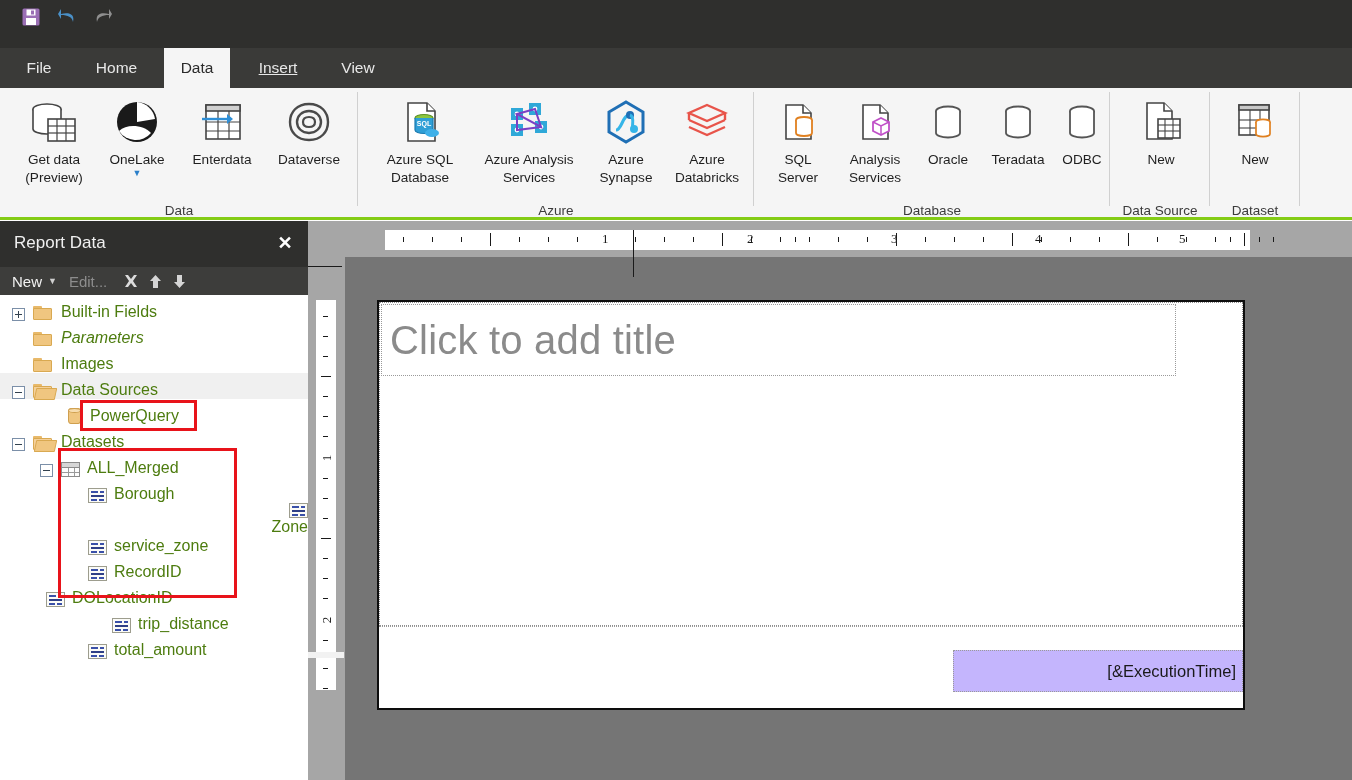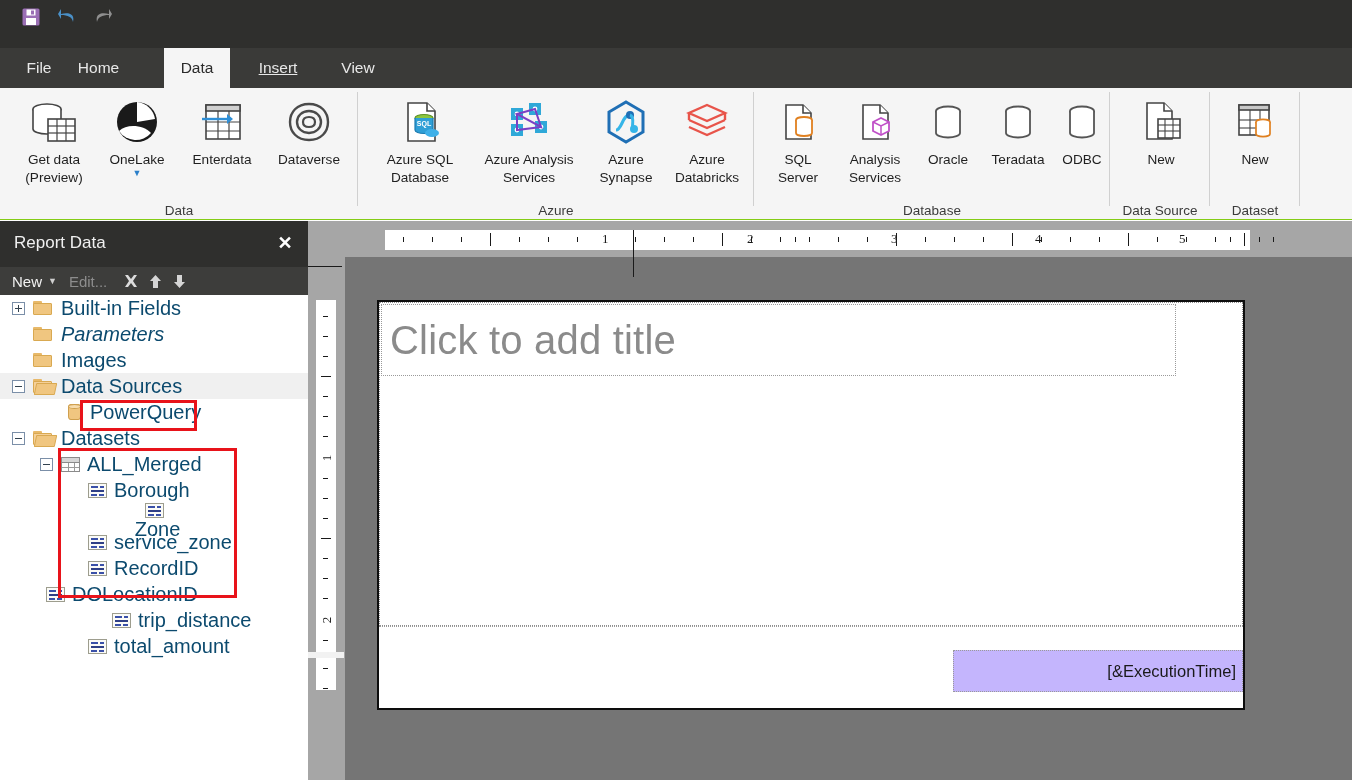--- a/index.html
+++ b/index.html
@@ -28,21 +28,21 @@
     position: absolute; top: 0; height: 40px;
     display: flex; align-items: center; justify-content: center;
     color: #e8e8e8; font-size: 15.5px; padding: 0 18px;
     white-space: nowrap;
   }
   .tab.active { background: #f5f5f5; color: #2b2b2b; }
 
   
   .ribbon {
     position: absolute; left: 0; top: 88px; width: 1352px; height: 132px;
-    background: #f5f5f5; border-bottom: 1px solid #84cc16;
+    background: #f5f5f5; border-bottom: 3px solid #84cc16;
   }
   .rgroup { position: absolute; top: 0; height: 132px; }
   .rgroup .sep { position: absolute; right: 0; top: 4px; width: 1px; height: 114px; background: #d0d0d0; }
   .rgroup-label {
     position: absolute; bottom: 2px; left: 0; width: 100%;
     text-align: center; font-size: 13.5px; color: #3b3b3b;
   }
   .rbtn {
     position: absolute; top: 6px;
     display: flex; flex-direction: column; align-items: center;
@@ -70,21 +70,21 @@
   .panel-toolbar {
     position: absolute; left: 0; top: 46px; width: 308px; height: 28px;
     background: #3d3d3b; display: flex; align-items: center; padding-left: 12px; gap: 0px;
   }
   .tb-new { color: #f2f2f2; font-size: 15px; }
   .tb-caret { color: #cfcfcf; font-size: 9px; margin-left: 6px; margin-right: 12px; }
   .tb-edit { color: #8d8d8d; font-size: 15px; margin-right: 12px; }
   .tb-icon { width: 24px; display: flex; align-items: center; justify-content: center; }
 
   .tree { position: absolute; left: 0; top: 74px; width: 308px; height: 485px; background: #fff; overflow: hidden; }
-  .node { position: relative; height: 26px; display: flex; align-items: center; font-size: 20px; color: #0c4a6e; }
+  .node { position: relative; height: 26px; display: flex; align-items: flex-end; font-size: 16px; color: #4d7c0f; }
   .node.sel { background: #f0f0f0; }
   .expander {
     width: 13px; height: 13px; border: 1px solid #7b8fa8; background: #fff;
     position: relative; flex: 0 0 auto;
   }
   .expander::before {
     content: ""; position: absolute; left: 2px; top: 5px; width: 7px; height: 1px; background: #33424f;
   }
   .expander.plus::after {
     content: ""; position: absolute; left: 5px; top: 2px; width: 1px; height: 7px; background: #33424f;
@@ -192,21 +192,21 @@
       <div class="qat-btn">
         <svg width="24" height="22" viewBox="0 0 24 22">
           <path d="M18 8 L18 3 L21 8 L18 13 L18 9 C11 9 7 11 6 16 C4 8 10 6 18 8 Z" fill="#8f8f8f"></path>
         </svg>
       </div>
     </div>
   </div>
 
   <div class="tabstrip">
     <div class="tab" style="left:11px;  width:56px;">File</div>
-    <div class="tab" style="left:62px;  width:73px;">Home</div>
+    <div class="tab" style="left:80px;  width:73px;">Home</div>
     <div class="tab active" style="left:164px; width:66px;">Data</div>
     <div class="tab" style="left:243px; width:70px;text-decoration:underline;">Insert</div>
     <div class="tab" style="left:327px; width:62px;">View</div>
   </div>
 
   <div class="ribbon">
 
     <div class="rgroup" style="left:0; width:358px;">
       <div class="rbtn" style="left:12px; width:84px;">
         <div class="ico">

